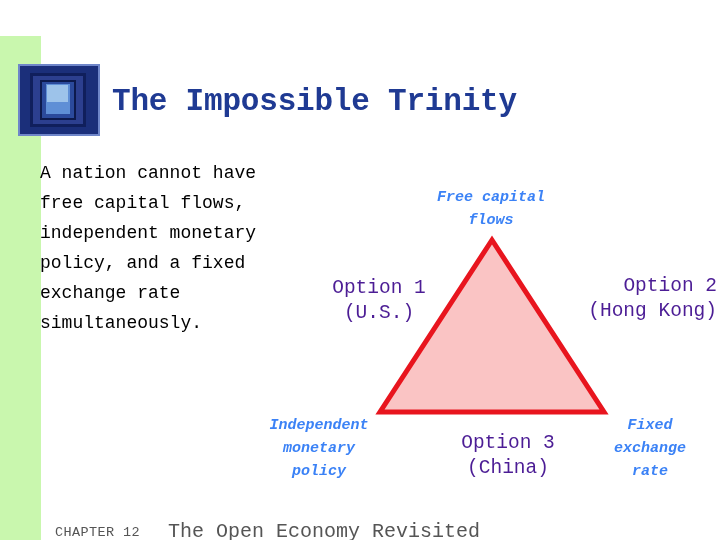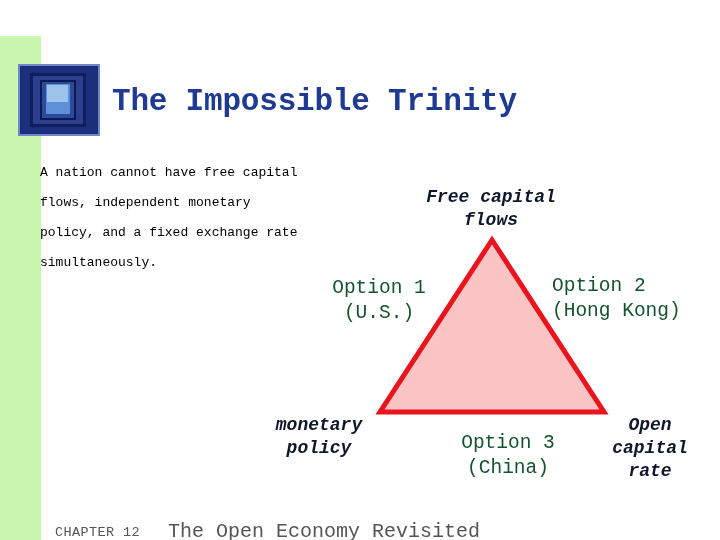--- a/index.html
+++ b/index.html
@@ -81,21 +81,21 @@
     font-weight: bold;
     color: #1f3a93;
     letter-spacing: -0.2px;
     white-space: nowrap;
   }
 
   
   .body-text {
     position: absolute;
     color: #000000;
-    font-size: 13px;
+    font-size: 18px;
     line-height: 30px;
   }
   #para-1 {
     left: 40px;
     top: 122px;
     width: 266px;
   }
   #para-2 {
     left: 40px;
     top: 290px;
@@ -112,27 +112,27 @@
   }
   #triangle-svg { display: block; }
 
   
   .diagram-label {
     position: absolute;
     text-align: center;
     line-height: 23px;
   }
   .corner-label {
-    color: #0f172a;
+    color: #3b82f6;
     font-weight: bold;
     font-style: italic;
-    font-size: 18px;
+    font-size: 15px;
   }
   .option-label {
-    color: #14532d;
+    color: #4c1d95;
     font-size: 19.5px;
     line-height: 25px;
   }
 
   #label-free-capital {
     left: 398px;
     top: 150px;
     width: 186px;
   }
   #label-independent {
@@ -147,21 +147,21 @@
   }
   #label-option-1 {
     left: 314px;
     top: 240px;
     width: 130px;
   }
   #label-option-2 {
     left: 552px;
     top: 238px;
     width: 165px;
-    text-align: left;
+    text-align: right;
   }
   #label-option-3 {
     left: 438px;
     top: 395px;
     width: 140px;
   }
 
   
   #footer-chapter {
     position: absolute;
@@ -210,27 +210,28 @@
       <polygon points="118,6 230,178 6,178" fill="#fac4c4" stroke="#e8151e" stroke-width="5" stroke-linejoin="miter"></polygon>
     </svg>
   </div>
 
   <div id="label-free-capital" class="diagram-label corner-label">
     <div>Free capital</div>
     <div>flows</div>
   </div>
 
   <div id="label-independent" class="diagram-label corner-label">
+    <div>Independent</div>
     <div>monetary</div>
     <div>policy</div>
   </div>
 
   <div id="label-fixed" class="diagram-label corner-label">
-    <div>Open</div>
-    <div>capital</div>
+    <div>Fixed</div>
+    <div>exchange</div>
     <div>rate</div>
   </div>
 
   <div id="label-option-1" class="diagram-label option-label">
     <div>Option 1</div>
     <div>(U.S.)</div>
   </div>
 
   <div id="label-option-2" class="diagram-label option-label">
     <div>Option 2</div>

